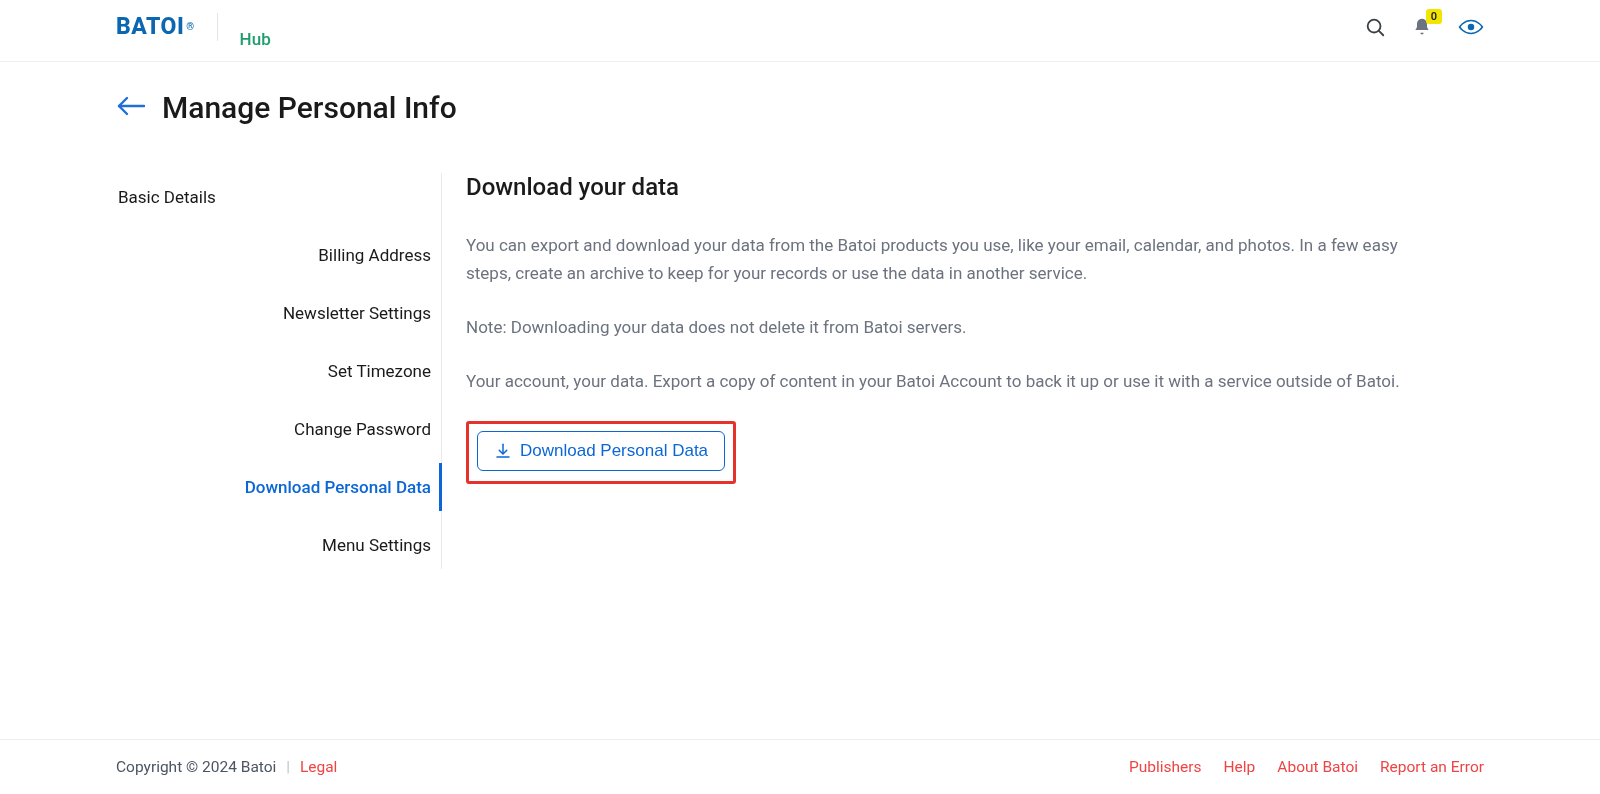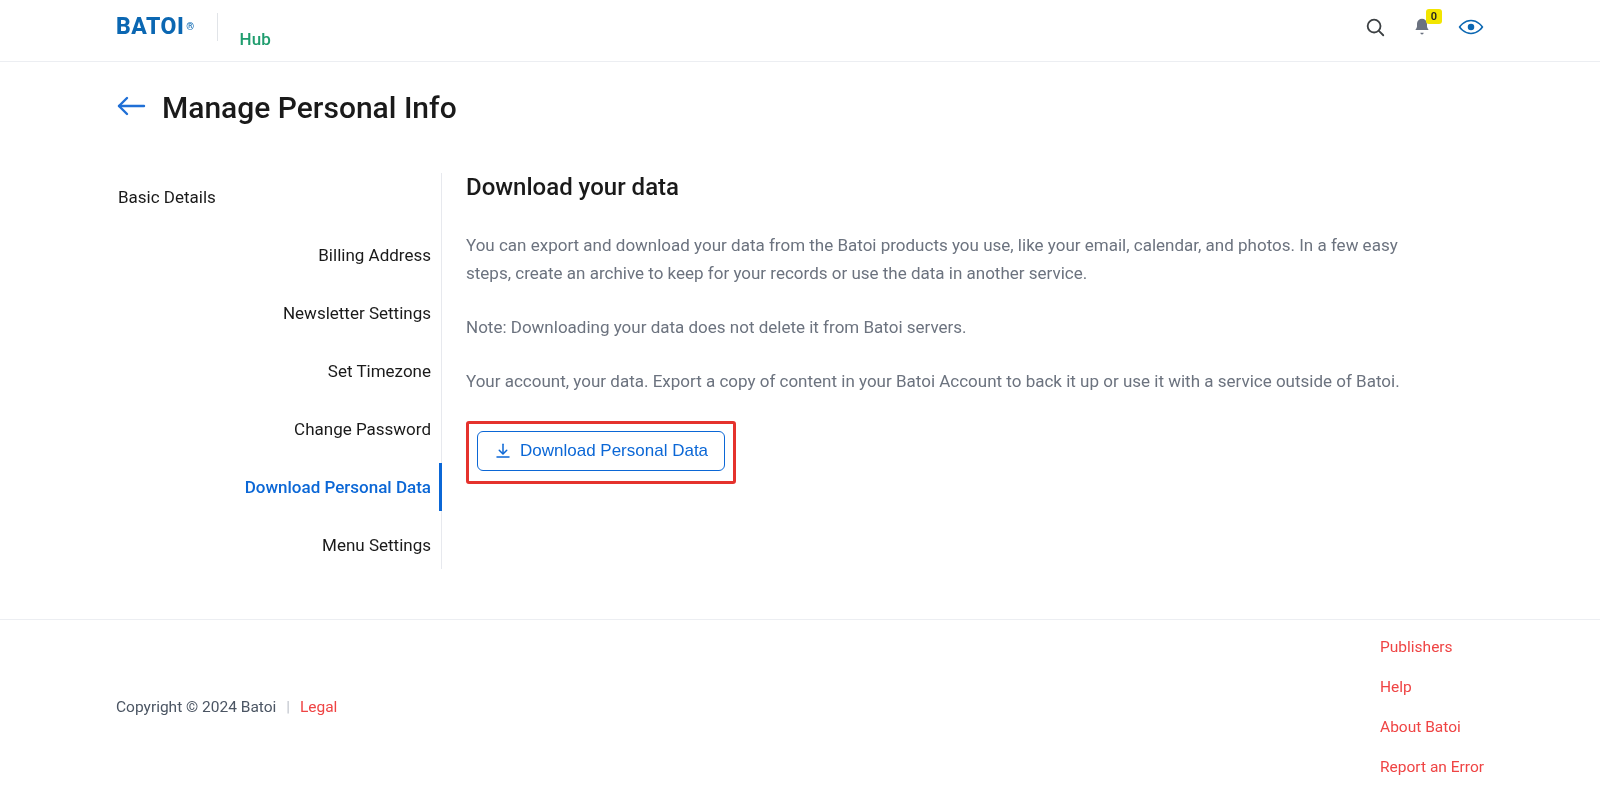--- a/index.html
+++ b/index.html
@@ -123,21 +123,21 @@
     display:flex;
     justify-content:space-between;
     align-items:center;
     font-size:15.5px;
     color:#1a1a1a;
     position:fixed;
     left:0; right:0; bottom:0;
     background:#fff;
   }
   .footer a { color:#ef4444; text-decoration:none; cursor:pointer; }
-  .footer-right { display:flex; gap:22px;flex-direction:column; }
+  .footer-right { display:flex; gap:22px; }
   .footer-left { color:#4b5563; }
   .footer-left .sep { margin:0 6px; color:#bfc4cc; }
   .eye-icon { color:#0b67b2; }
 </style>
 </head>
 <body>
 
 <div class="topbar">
   <div class="topbar-left">
     <div class="logo">

